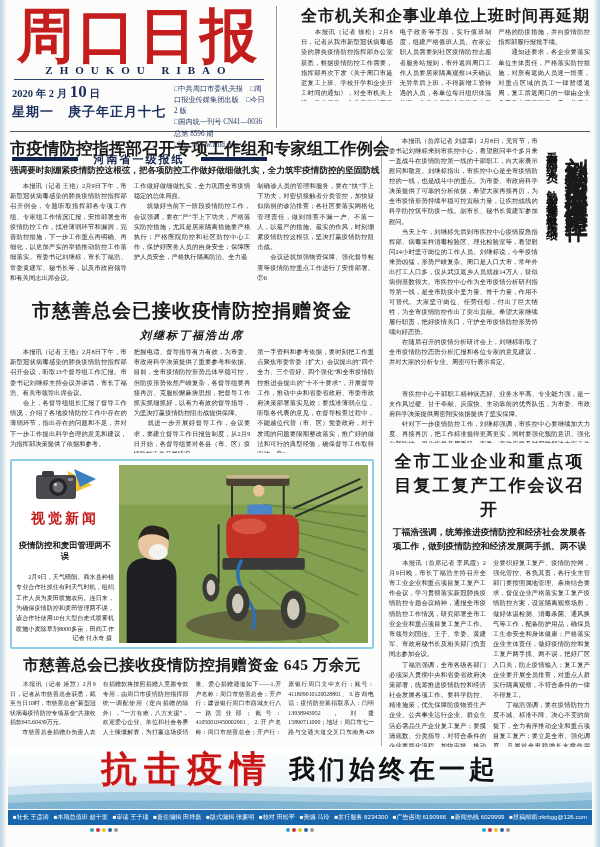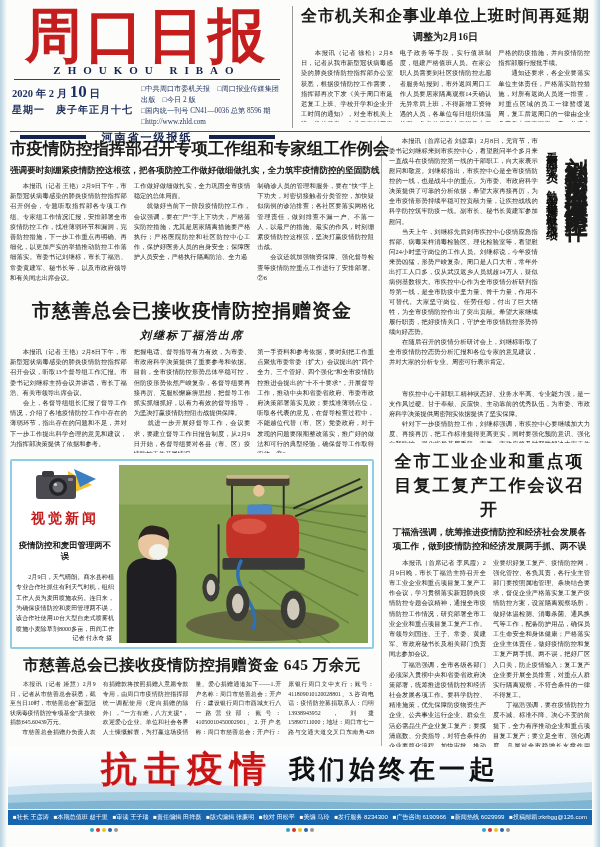--- a/index.html
+++ b/index.html
@@ -12,27 +12,27 @@
   
   .header { display:flex; padding:6px 10px 0; height:128px; }
   .masthead { width:292px; text-align:center; color:#14244e; }
   .m-title { font-size:57px; font-weight:bold; color:#c41d1d; letter-spacing:4px; line-height:1.0; font-family:"DejaVu Serif",serif; transform:scaleY(1.04); }
   .m-pinyin { font-size:11px; font-weight:bold; letter-spacing:7px; margin-top:1px; color:#14244e; }
   .m-rule { border-top:1px solid #32406e; margin:3px 4px 2px; }
   .m-meta { display:flex; gap:8px; margin:1px 2px 0; color:#1c2f5e; align-items:flex-start; }
   .m-date-col { text-align:left; white-space:nowrap; }
   .m-date-row1 { font-size:10.5px; font-weight:bold; }
   .m-date-day { font-size:17px; font-weight:bold; }
-  .m-date-row2 { font-size:10px; font-weight:bold; margin-top:1px; letter-spacing:1px; }
+  .m-date-row2 { font-size:13px; font-weight:bold; margin-top:1px; letter-spacing:1px; }
   .m-info-col { font-size:7.2px; line-height:1.55; text-align:left; padding-top:2px; color:#1c2f5e; }
   .m-grade { margin-top:1px; display:flex; align-items:center; justify-content:center; gap:16px; }
   .m-grade-text { font-size:11px; font-weight:bold; color:#14244e; letter-spacing:2px; }
   .grade-bar { height:4px; width:66px; background:#14244e; }
 
-  .top-article { flex:1; border-left:1px solid #999; margin-left:8px; padding-left:8px; display:flex; flex-direction:column; }
+  .top-article { flex:1; border-left:1px solid #999; margin-left:8px; padding-left:24px; display:flex; flex-direction:column; }
   .ta-headline { font-size:16px; font-weight:bold; text-align:center; letter-spacing:1px; white-space:nowrap; }
   .ta-subhead { font-size:10px; font-weight:bold; text-align:center; margin:3px 0 4px; }
   .cols { display:flex; gap:7px; overflow:hidden; }
   .col { flex:1; font-size:6.3px; line-height:1.62; text-align:justify; white-space:pre-line; overflow:hidden; color:#252525; }
   .ta-cols { height:74px; }
 
   .rule-full { border-top:1.5px solid #555; margin:3px 10px 0; }
 
   
   .main { display:flex; padding:4px 10px 0; height:614px; }
@@ -114,21 +114,20 @@
       </div>
       <div class="m-grade">
         <span class="grade-bar"></span>
         <span class="m-grade-text">河南省一级报纸</span>
         <span class="grade-bar"></span>
       </div>
     </div>
 
     <div class="top-article">
       <div class="ta-headline">全市机关和企事业单位上班时间再延期</div>
-      <div class="ta-subhead">调整为2月16日</div>
       <div class="cols ta-cols">
         <div class="col">　　本报讯（记者 徐松）2月8日，记者从我市新型冠状病毒感染的肺炎疫情防控指挥部办公室获悉，根据疫情防控工作需要，指挥部再次下发《关于周口市延迟复工上班、学校开学和企业开工时间的通知》，对全市机关上班、学校开学、企业开工时间再次进行调整，将全市机关、企事业单位上班时间调整为2月16日。
 　　通知指出，非紧迫岗位人员倡导居家远程办公、网上办公，各单位应运用</div>
         <div class="col">电子政务等手段，实行值班制度，组建严格值班人员。在家公职人员需要到社区疫情防控志愿者服务站报到，市外返回周口工作人员要居家隔离观察14天确认无异常后上班，不得新增工资待遇的人员，各单位每日组织体温检测，各单位原则上不得集中开会。
 　　市内各类企业不得早于2月16日24时前复工，涉及保障公共事业运行、群众生活必需和疫情防控必需及其他涉及重要国计民生的相关企业除外，但须制定</div>
         <div class="col">严格的防疫措施，并向疫情防控指挥部履行报批手续。
 　　通知还要求，各企业要落实单位主体责任，严格落实防控措施，对所有返岗人员逐一排查，对重点区域的员工一律暂缓返周，复工后返周口的一律由企业负责集中隔离观察14天，并建立台账，实行日报告制度，确保疫情防控落实到位和复工生产两不误。各企业防控措施履行不到位的，一律依法严肃追究责任。②6</div>
       </div>
     </div>
   </div>

